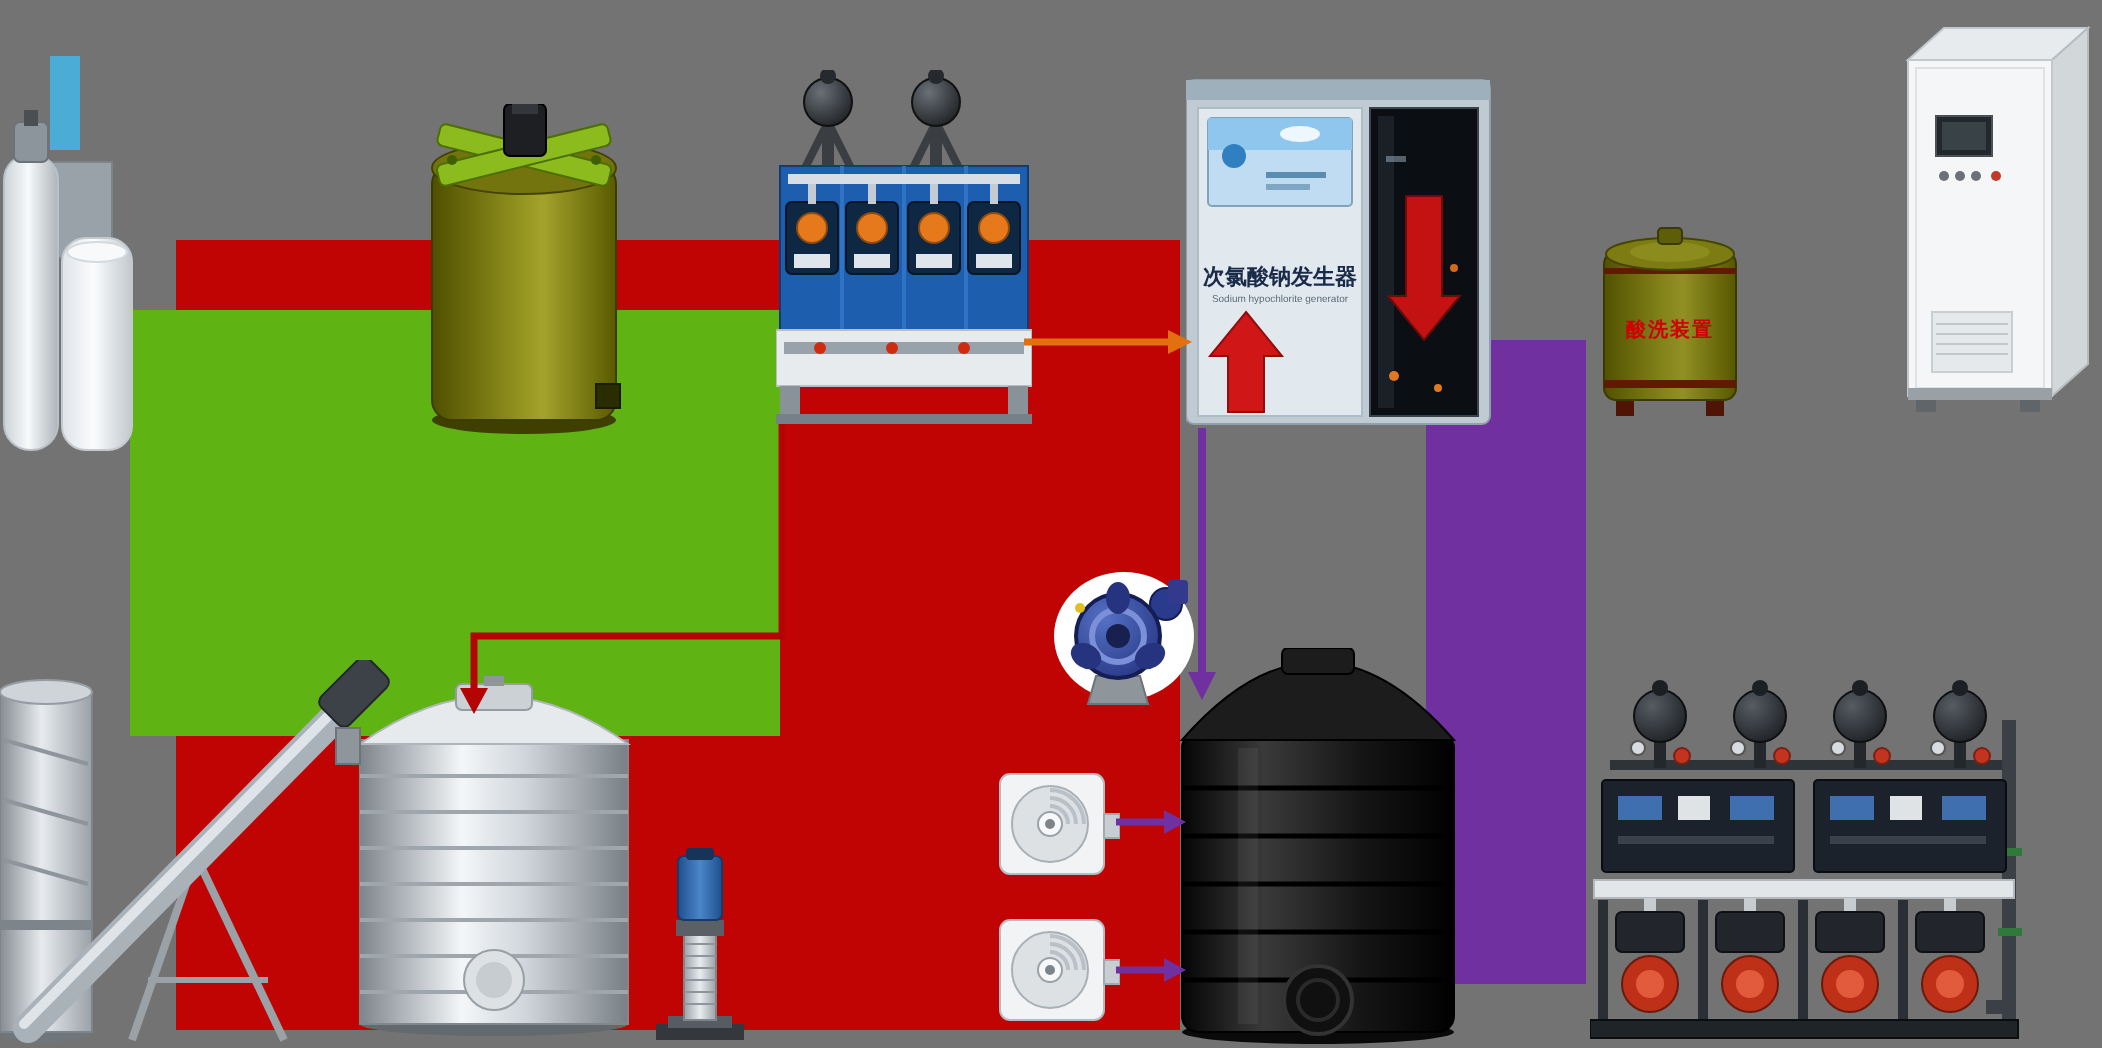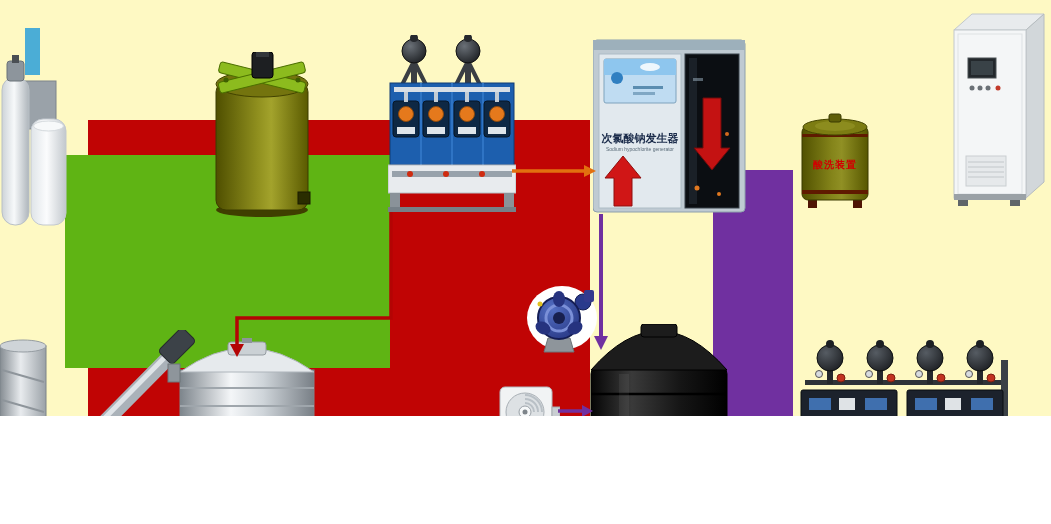--- a/index.html
+++ b/index.html
@@ -1,16 +1,16 @@
 <!DOCTYPE html>
 <html><head>
 <meta charset="utf-8">
 <style>
   html,body{margin:0;padding:0;background:#ffffff;font-family:"Liberation Sans",sans-serif;}
-  #canvas{position:relative;width:1051px;height:416px;background:#fef9c3;overflow:hidden;}
+  #canvas{position:relative;width:1051px;height:524px;background:#737373;overflow:hidden;}
   .abs{position:absolute;}
   .zone{position:absolute;}
   svg text{font-family:"Liberation Sans",sans-serif;}
 </style>
 </head>
 <body>
 
 <div id="canvas">
 
   <div class="zone" style="left:88px;top:120px;width:502px;height:395px;background:#c00404;"></div>

